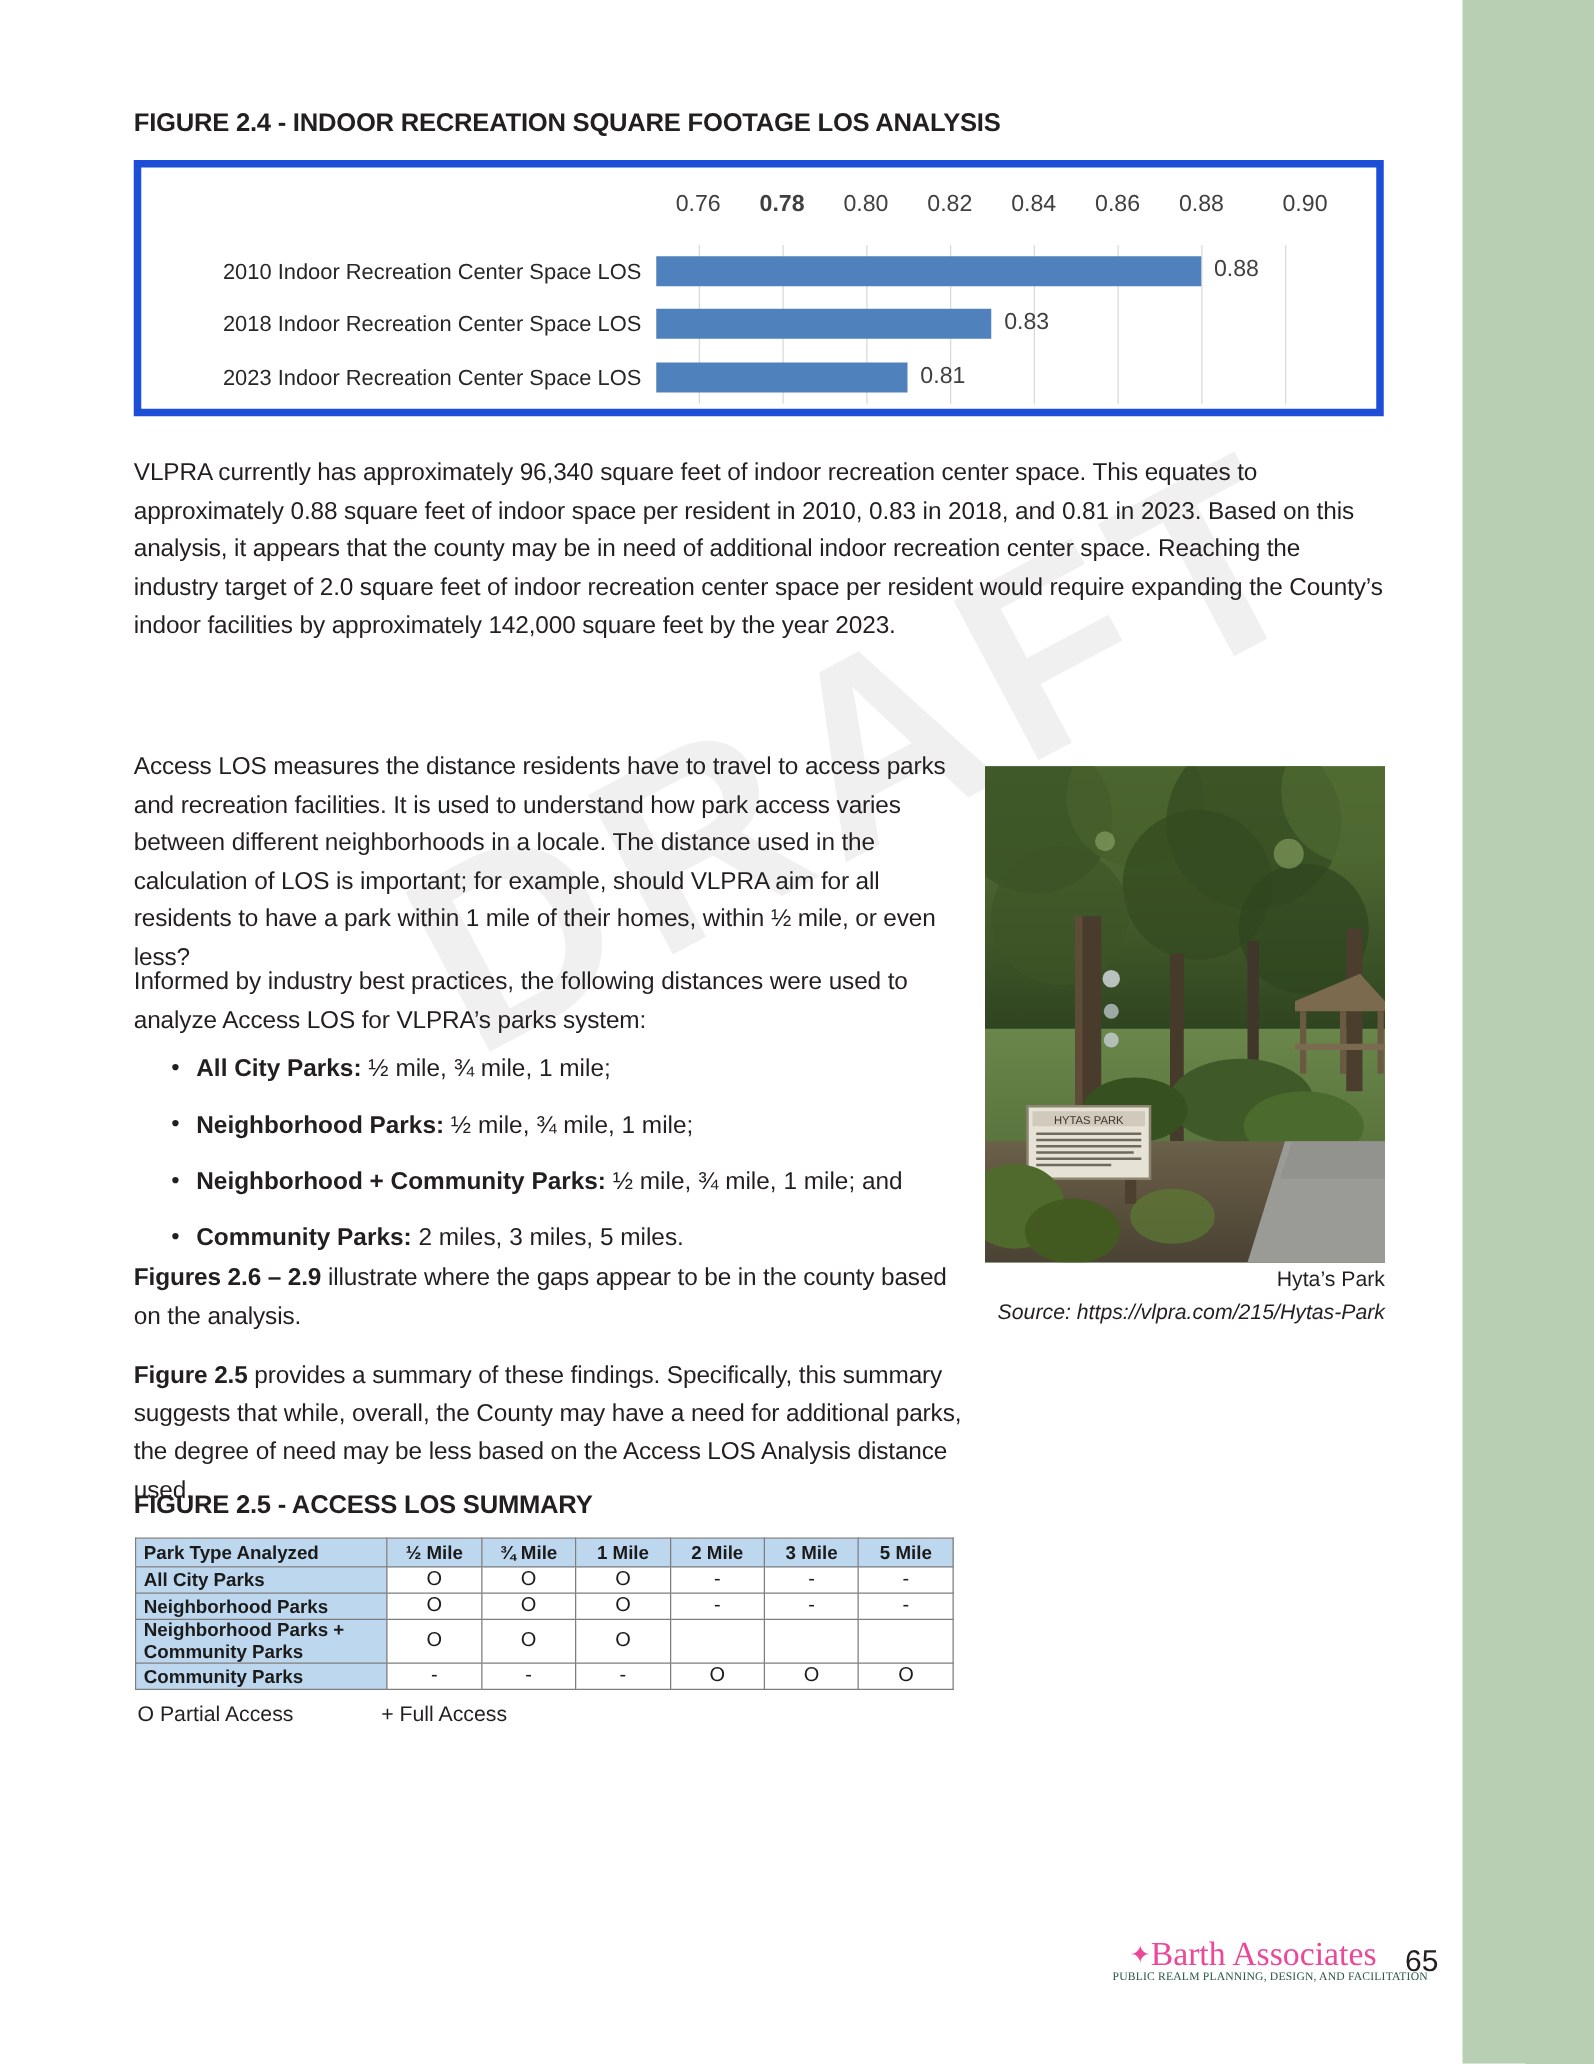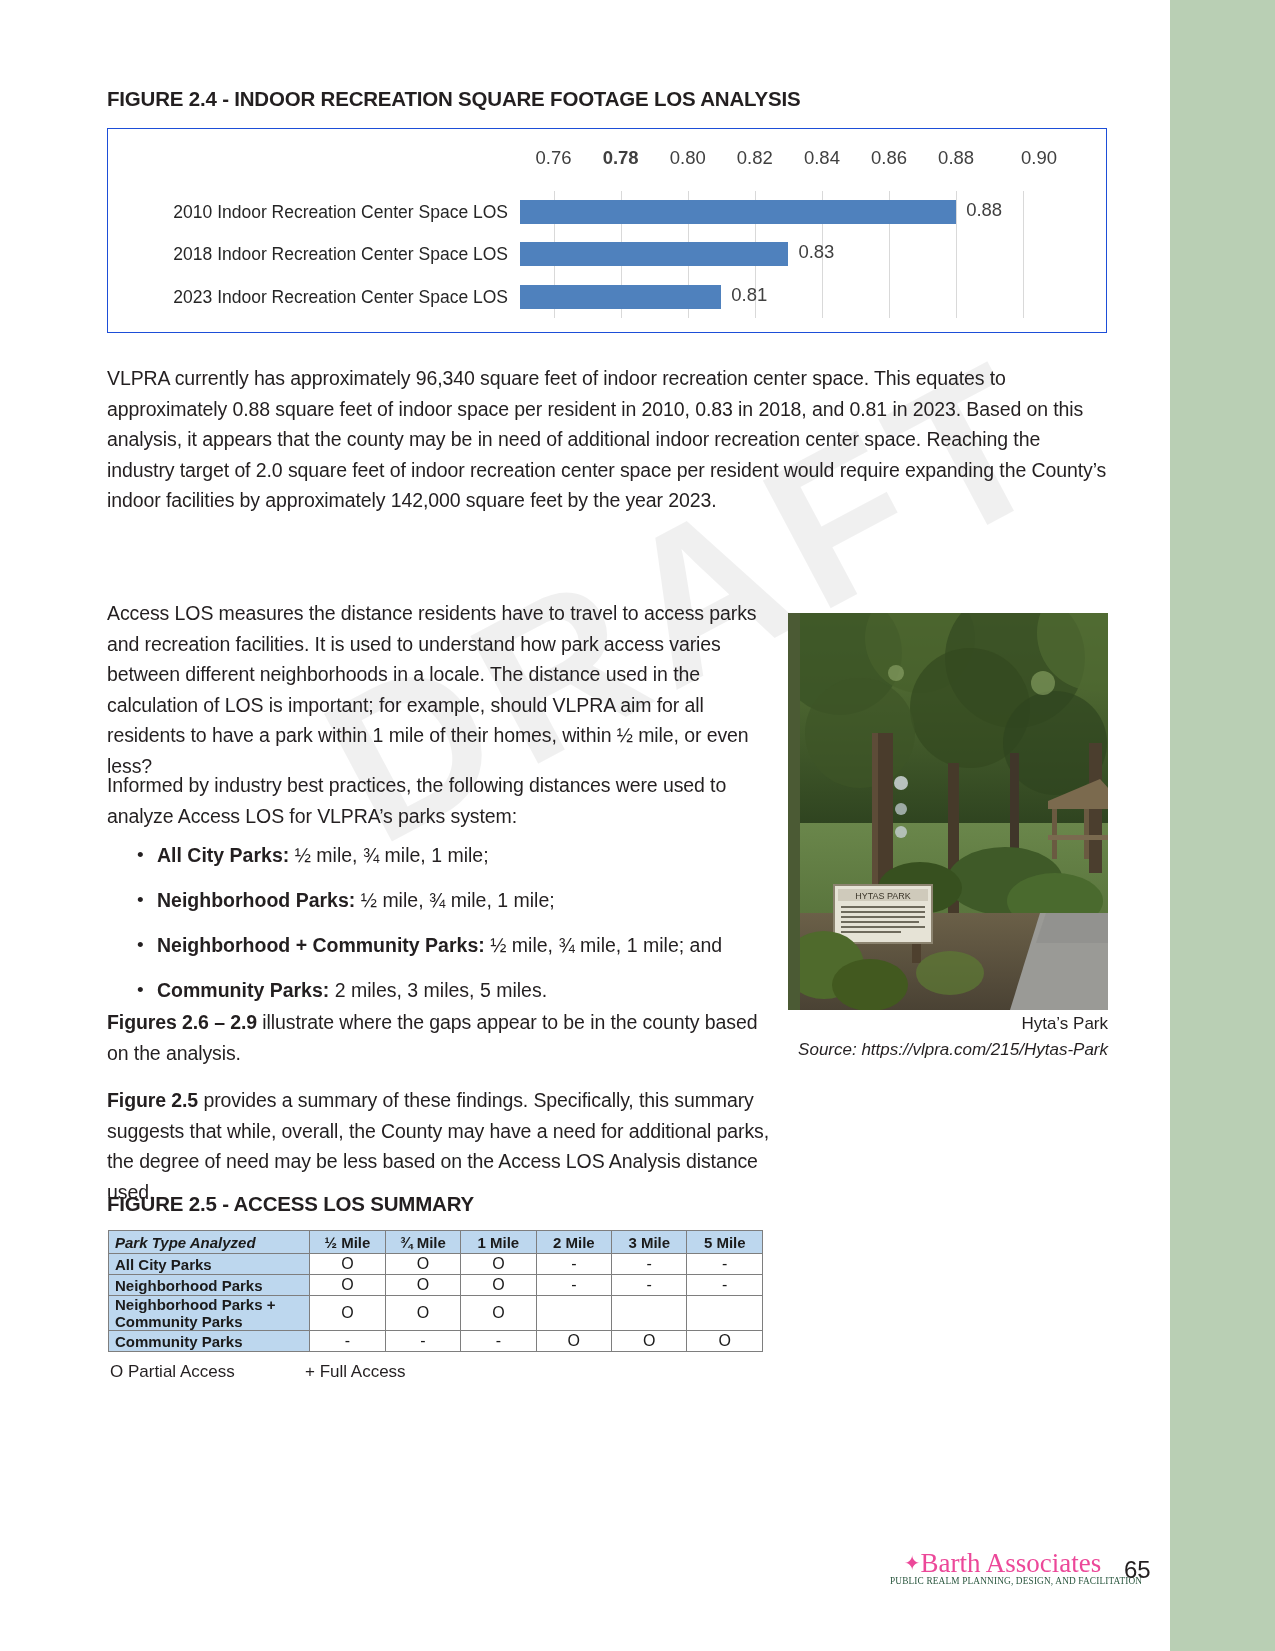--- a/index.html
+++ b/index.html
@@ -61,21 +61,21 @@
     font-size:37px;
     color:#2e6f96;
     letter-spacing:-0.5px;
   }
 
   
   .chart-box{
     position:absolute;
     left:107px; top:128px;
     width:1000px; height:205px;
-    border:1px solid #1d4ed8;
+    border:6px solid #1d4ed8;
     background:#fff;
   }
   .chart-plot{
     position:absolute;
     left:412px; top:62px;     
     width:520px; height:127px;
   }
   .gridline{
     position:absolute; top:0; width:1px; height:127px;
     background:#d9d9d9;
@@ -155,21 +155,20 @@
     color:#231f20;
   }
 
   
   .photo{
     position:absolute;
     left:788px; top:613px;
     width:320px; height:397px;
     overflow:hidden;
     background:#4b5a34;
-    padding-left:12px;
   }
   .photo svg{ display:block; }
   .photo-caption{
     position:absolute;
     left:788px; top:1011px;
     width:320px;
     text-align:right;
     font-size:17px;
     color:#231f20;
     line-height:26px;
@@ -201,21 +200,20 @@
     color:#1b1b1b;
   }
   table.los thead th{
     background:#bdd7ee;
     font-weight:700;
     text-align:center;
     height:23px;
   }
   table.los thead th.first{
     text-align:left;
-    font-style:italic;
   }
   table.los td.rowhead{
     background:#bdd7ee;
     font-weight:700;
     text-align:left;
     width:200px;
   }
   table.los td.mark{
     text-align:center;
     background:#ffffff;

